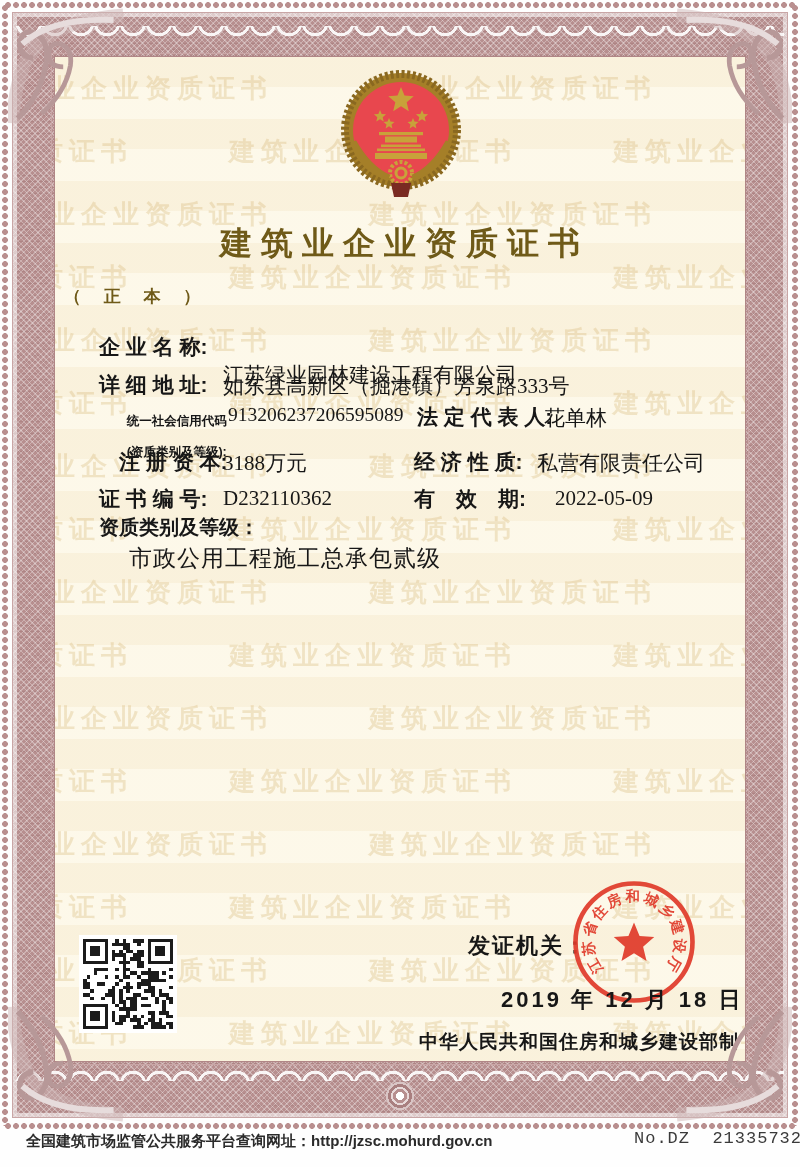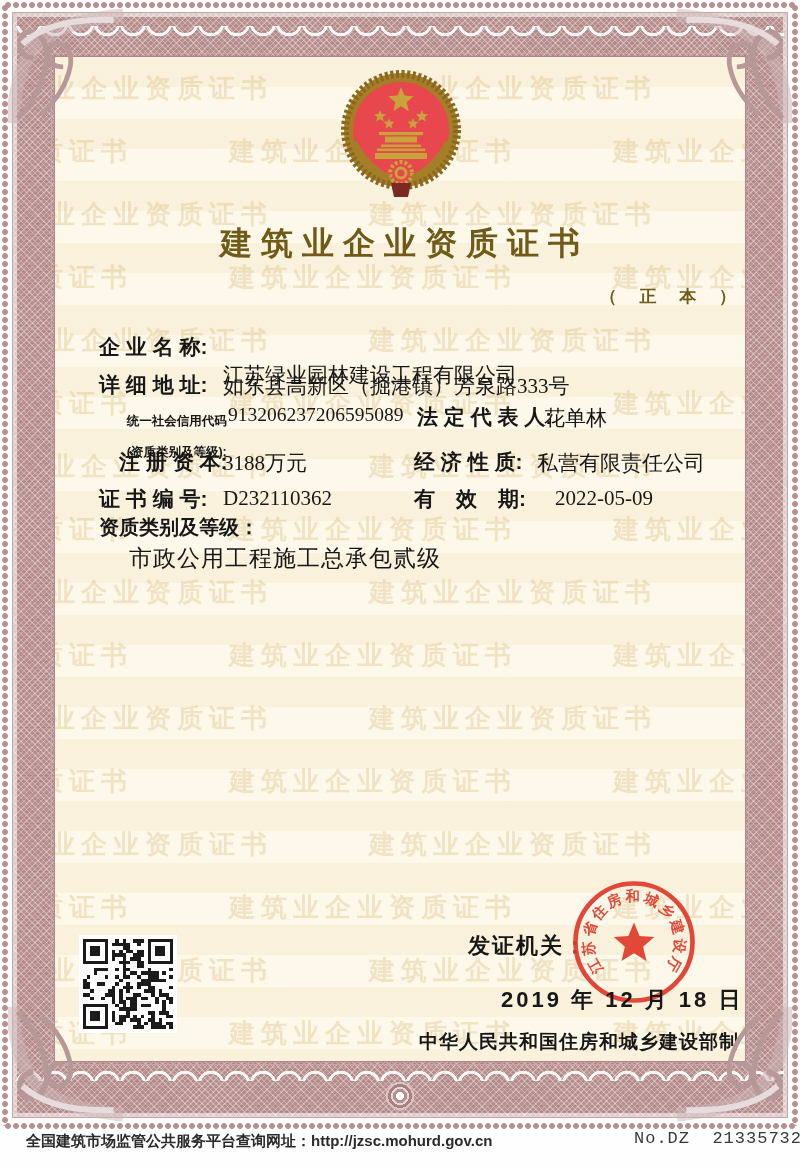--- a/index.html
+++ b/index.html
@@ -51,22 +51,22 @@
   .wm-row.odd { margin-left:-210px; }
   .content { position:absolute; inset:0; z-index:1; }
   .abs { position:absolute; }
 
   
   .emblem { left:284px; top:13px; width:124px; height:134px; }
 
   
   .title { left:0; top:165px; width:100%; text-align:center; font-size:32px; font-weight:700;
     letter-spacing:9px; color:#6f5a18; text-indent:9px; }
-  .subtitle { left:0; top:228px; width:100%; text-align:right; font-size:17px; font-weight:700;
-    letter-spacing:9px; color:#6f5a18; text-indent:9px;padding-left:32px; }
+  .subtitle { left:0; top:228px; width:100%; text-align:left; font-size:17px; font-weight:700;
+    letter-spacing:9px; color:#6f5a18; text-indent:9px; }
 
   
   .lab { font-weight:700; color:#171717; font-size:21px; white-space:pre; }
   .val { font-family:"Liberation Serif",serif; color:#171717; font-size:21px; white-space:pre; }
   .row1 { left:44px; top:276px; } .row2 { left:44px; top:314px; }
   .credit-lab { left:44px; top:341px; font-size:12.5px; line-height:1.25; font-weight:700; color:#171717; white-space:pre; }
   .credit-val { left:173px; top:347px; font-size:19.5px; }
   .legal-lab  { left:362px; top:346px; } .legal-val { left:489px; top:347px; }
   .row4l-lab { left:44px;  top:391px;margin-left:20px; } .row4l-val { left:168px; top:392px; }
   .row4r-lab { left:359px; top:391px; } .row4r-val { left:482px; top:392px; }

